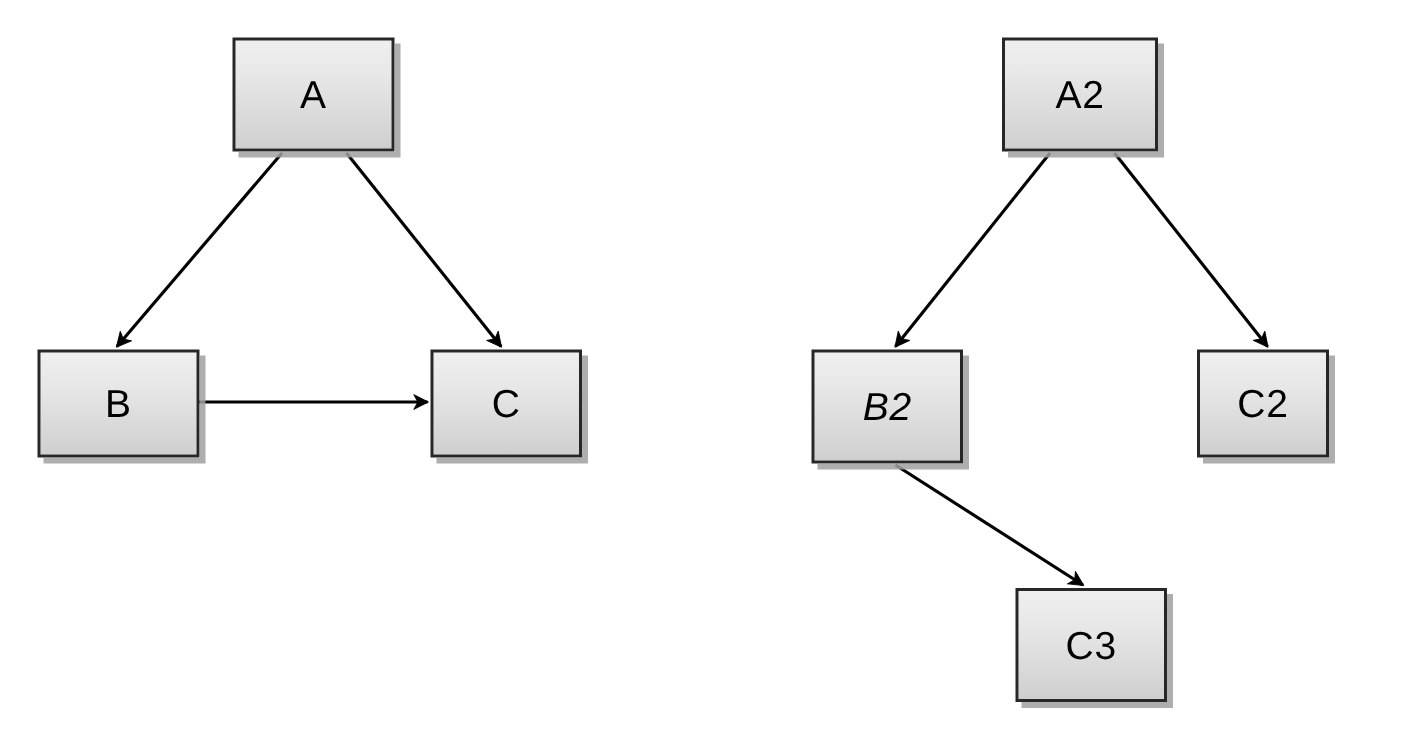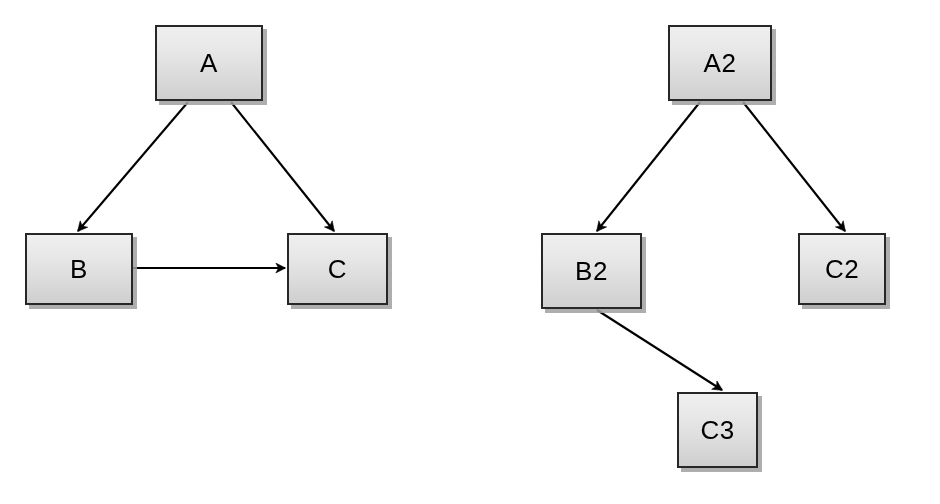--- a/index.html
+++ b/index.html
@@ -74,24 +74,24 @@
       </div>
       <div class="node" style="left: 25px; top: 233px; width: 108px; height: 72px;">
         <span class="node-label">B</span>
       </div>
       <div class="node" style="left: 287px; top: 233px; width: 101px; height: 72px;">
         <span class="node-label">C</span>
       </div>
       <div class="node" style="left: 668px; top: 25px; width: 104px; height: 76px; align-items: center;">
         <span class="node-label">A2</span>
       </div>
-      <div class="node" style="left: 541px; top: 233px; width: 101px; height: 76px;">
+      <div class="node" style="left: 541px; top: 233px; width: 101px; height: 76px; font-style: italic;">
         <span class="node-label">B2</span>
       </div>
       <div class="node" style="left: 798px; top: 233px; width: 88px; height: 72px;">
         <span class="node-label">C2</span>
       </div>
-      <div class="node" style="left: 677px; top: 392px; width: 81px; height: 76px;">
+      <div class="node" style="left: 677px; top: 392px; width: 101px; height: 76px;">
         <span class="node-label">C3</span>
       </div>
     </div>
 
 </div>
 
 </body></html>

